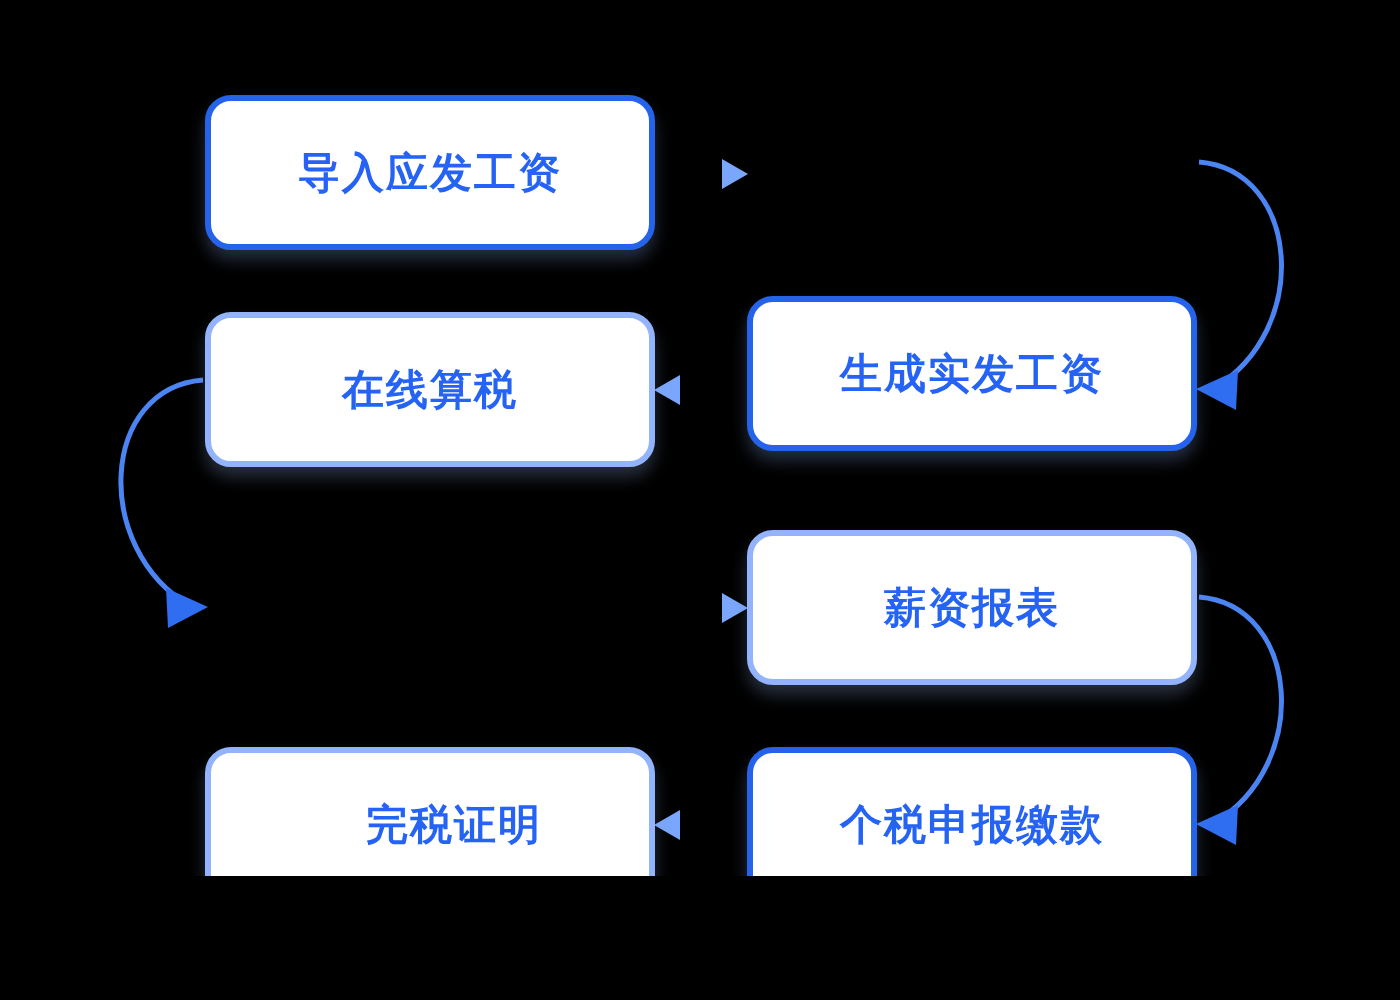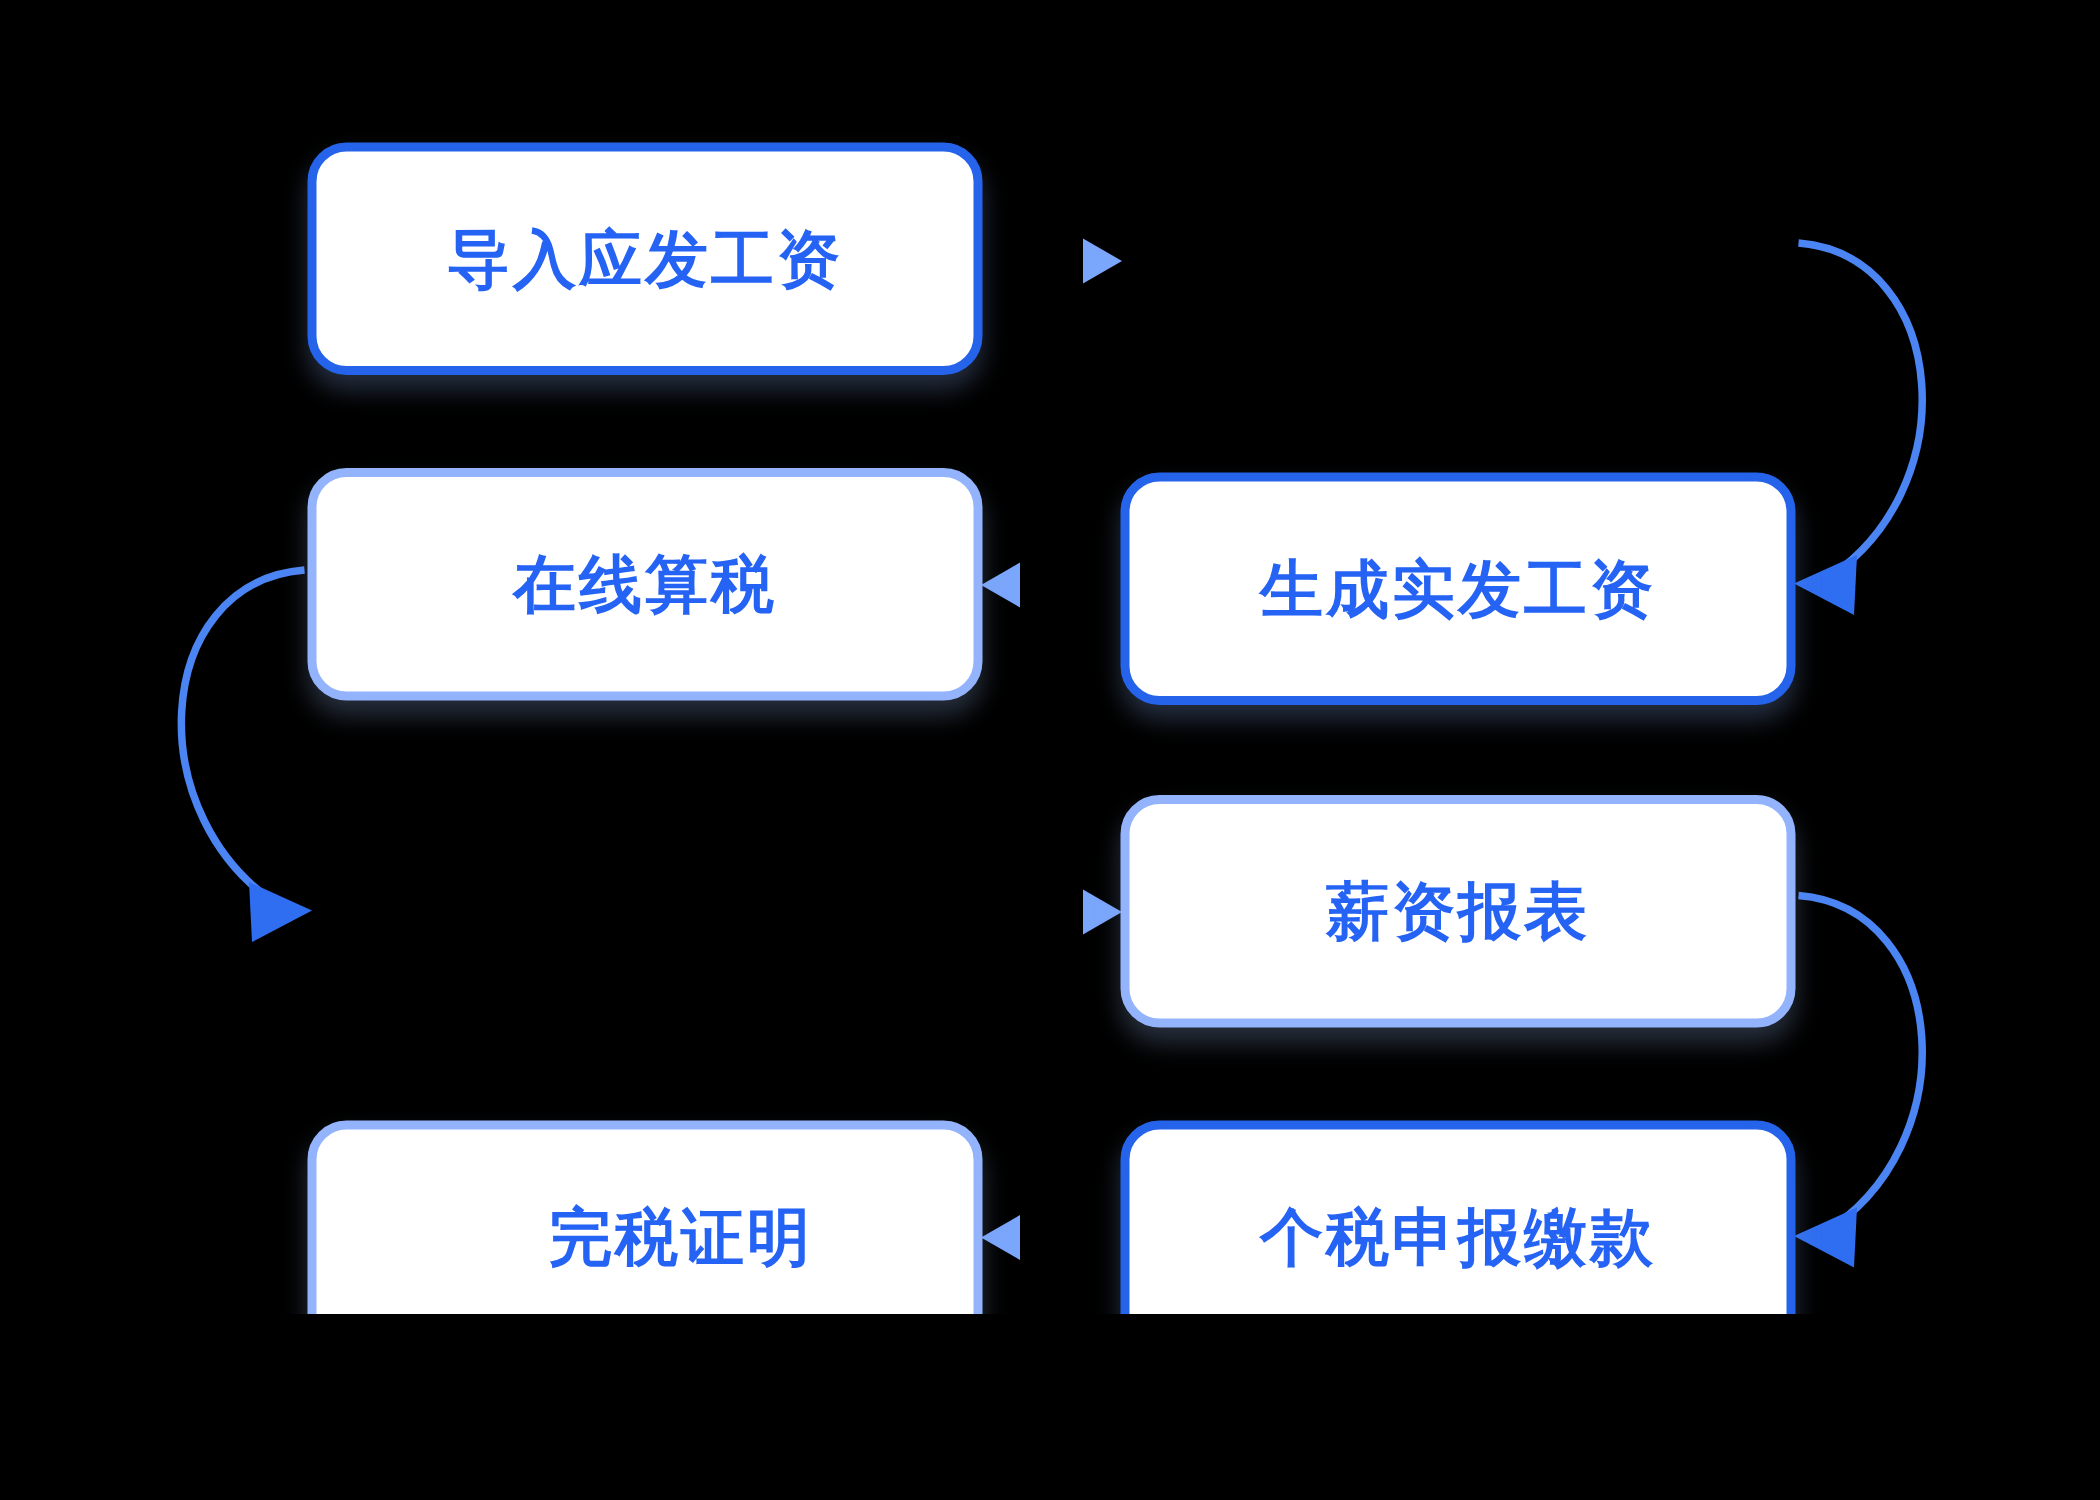--- a/index.html
+++ b/index.html
@@ -105,21 +105,21 @@
 
   <div class="node node-strong" style="left:205px; top:95px; width:450px; height:155px;">
     <span class="node-label">导入应发工资</span>
   </div>
 
 
   <div class="node node-soft" style="left:205px; top:312px; width:450px; height:155px;">
     <span class="node-label">在线算税</span>
   </div>
 
-  <div class="node node-strong" style="left:747px; top:315px; width:450px; height:155px;">
+  <div class="node node-strong" style="left:747px; top:296px; width:450px; height:155px;">
     <span class="node-label">生成实发工资</span>
   </div>
 
 
   <div class="node node-soft" style="left:747px; top:530px; width:450px; height:155px;">
     <span class="node-label">薪资报表</span>
   </div>
 
   <div class="node node-soft" style="left:205px; top:747px; width:450px; height:155px;padding-left:48px;">
     <span class="node-label">完税证明</span>

